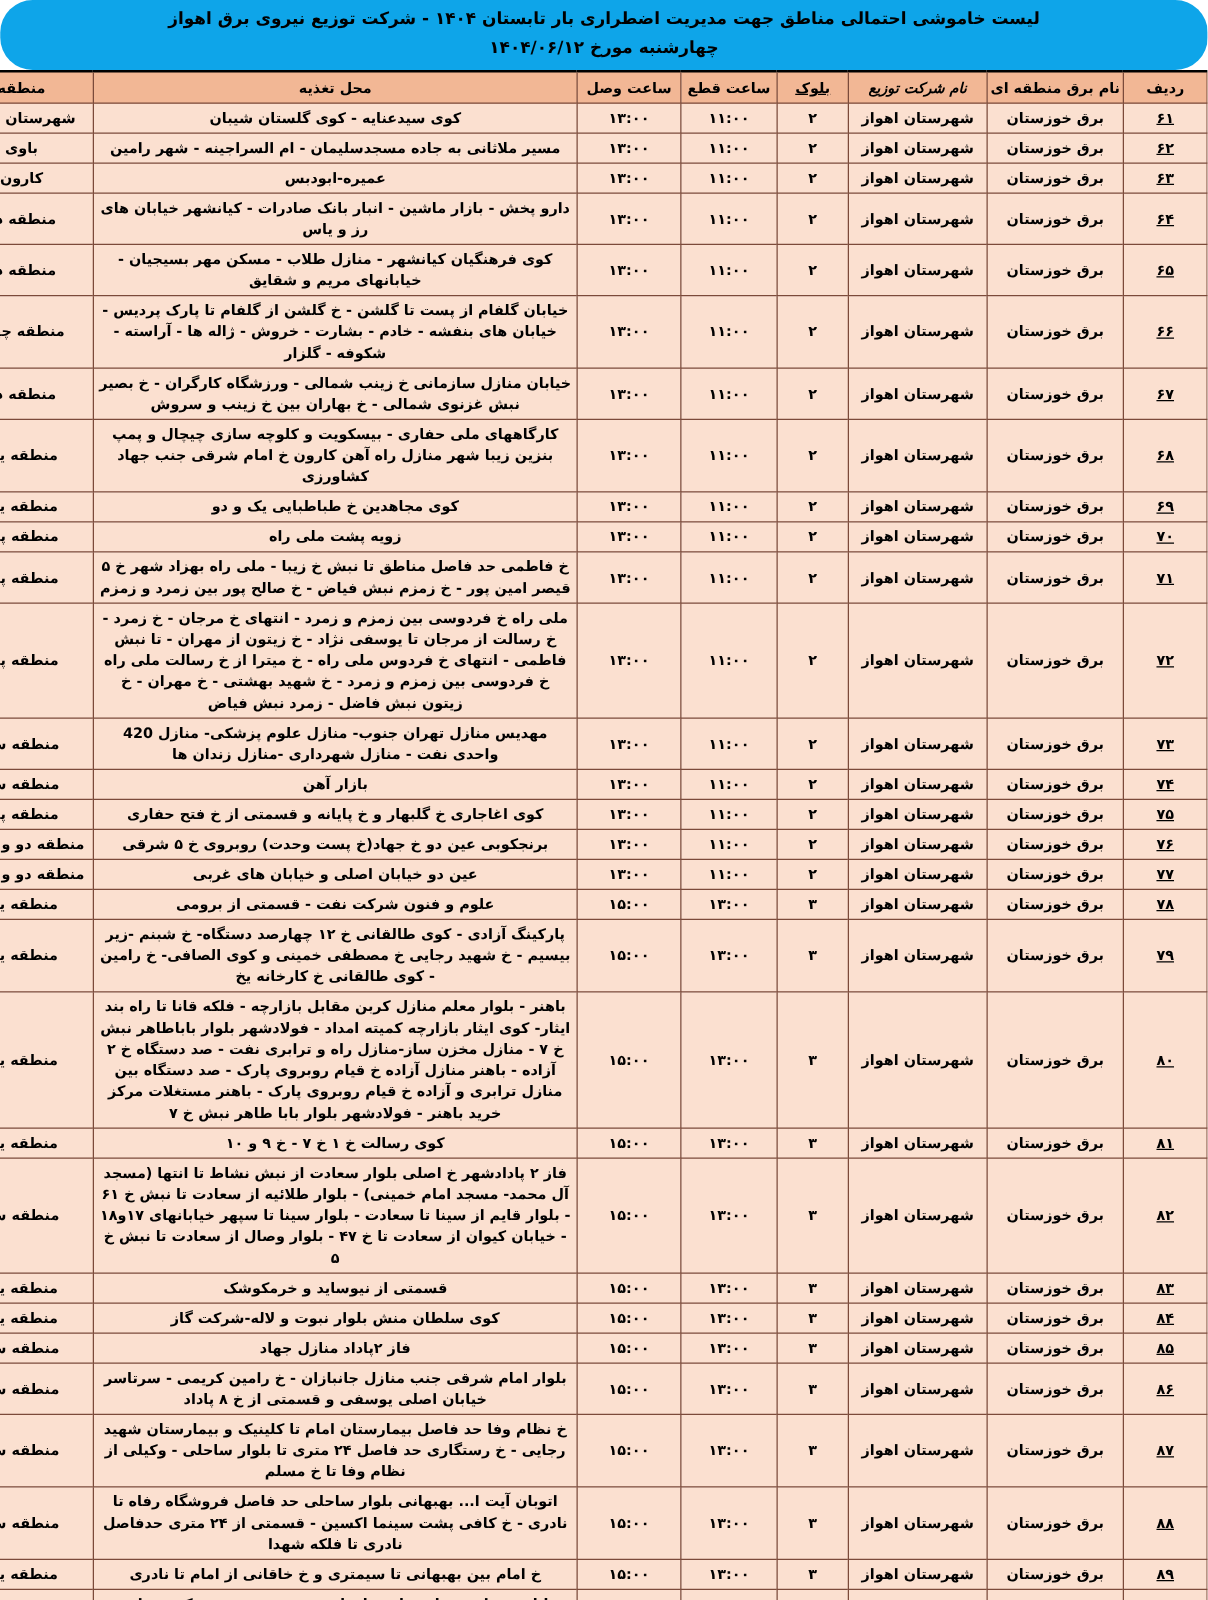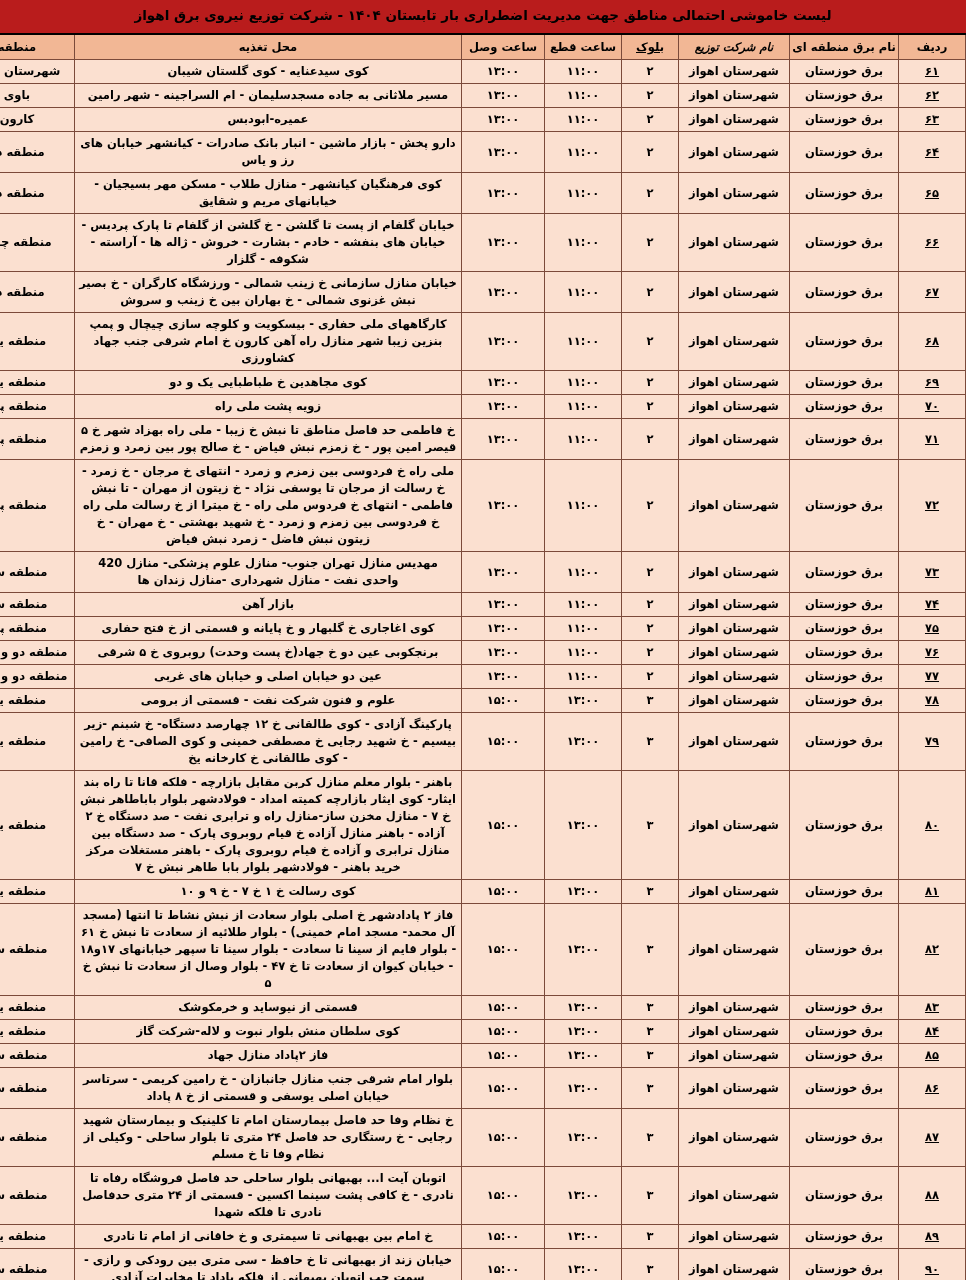--- a/index.html
+++ b/index.html
@@ -7,23 +7,24 @@
   body{
     width:966px;
     background:#ffffff;
     font-family:"DejaVu Sans","Liberation Sans",sans-serif;
     direction:rtl;
   }
   .page{width:966px;box-sizing:border-box;}
 
   
   .title-banner{
-    background:#b91c1c;
+    background:#0ea5e9;
     text-align:center;
     padding:4px 0 6px 0;
+    border-radius:26px;
   }
   .title-line{
     font-size:13.5px;
     font-weight:bold;
     color:#000;
     line-height:23px;
     white-space:nowrap;
   }
 
   
@@ -75,20 +76,21 @@
 
   tbody tr:last-child td{border-bottom:2px solid #000;}
 </style>
 </head>
 <body>
 
 <div class="page">
 
   <div class="title-banner">
     <div class="title-line">لیست خاموشی احتمالی مناطق جهت مدیریت اضطراری بار تابستان ۱۴۰۴ - شرکت توزیع نیروی برق اهواز</div>
+    <div class="title-line">چهارشنبه مورخ ۱۴۰۴/۰۶/۱۲</div>
   </div>
 
   <table class="outage">
     <thead>
       <tr>
         <th class="h-radif">ردیف</th>
         <th class="h-regional">نام برق منطقه ای</th>
         <th class="h-company">نام شرکت توزیع</th>
         <th class="h-block">بلوک</th>
         <th class="h-off">ساعت قطع</th>

